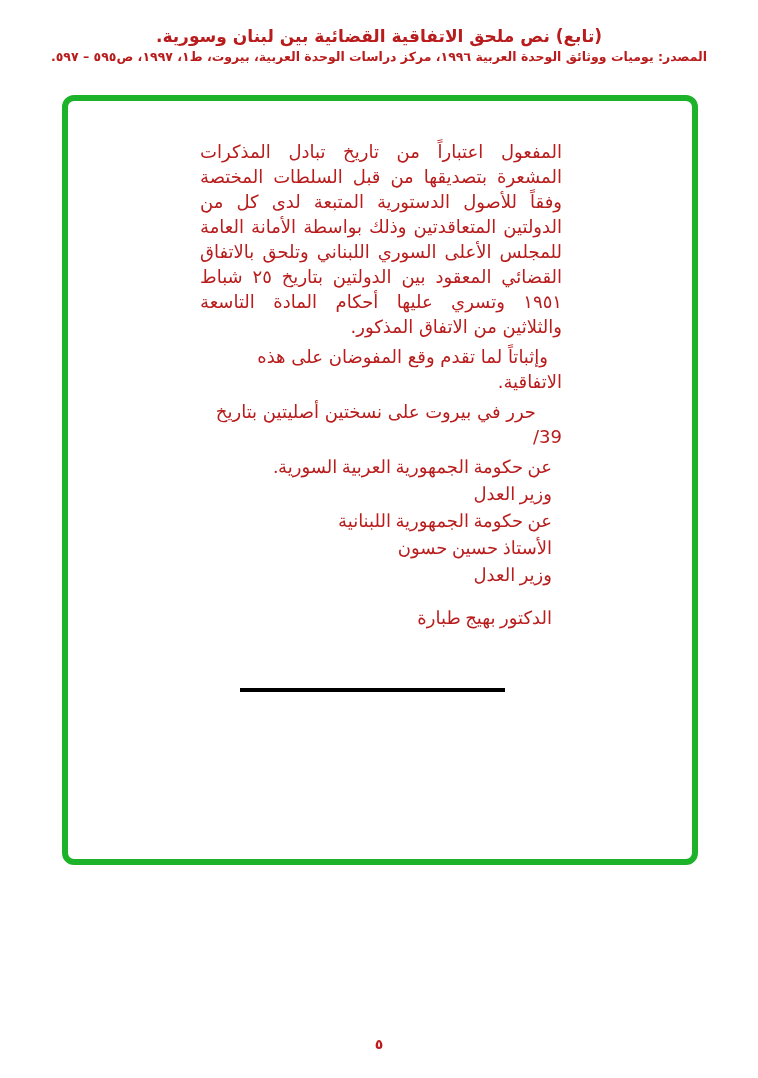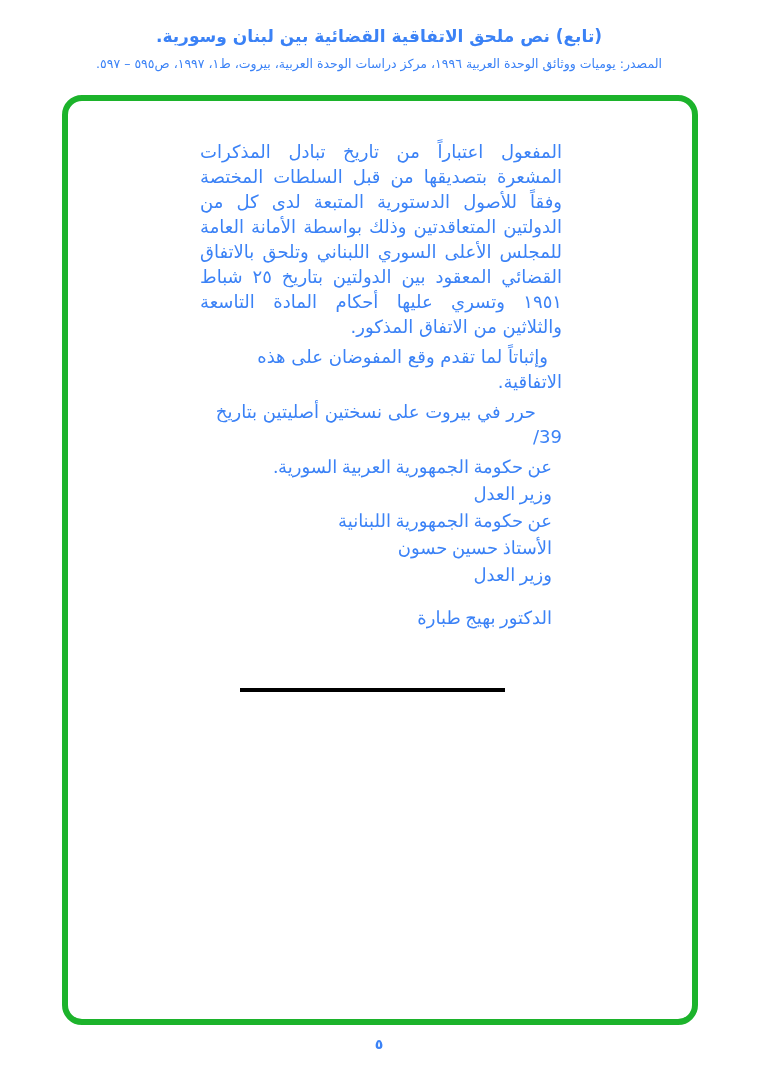--- a/index.html
+++ b/index.html
@@ -3,51 +3,50 @@
 <meta charset="utf-8">
 <style>
   * { margin: 0; padding: 0; box-sizing: border-box; }
   html, body { background: #ffffff; }
   .page {
     position: relative;
     width: 758px;
     height: 1078px;
     background: #ffffff;
     font-family: "DejaVu Sans", sans-serif;
-    color: #3b82f6;
+    color: #b91c1c;
     direction: rtl;
     overflow: hidden;
   }
   .header {
     position: absolute;
     top: 24px;
     left: 0;
     width: 100%;
     text-align: center;
     direction: rtl;
   }
   .header-title {
     font-size: 17px;
     font-weight: bold;
     line-height: 24px;
   }
   .header-source {
-    margin-top: 7px;
     font-size: 12.5px;
-    font-weight: normal;
+    font-weight: bold;
     line-height: 17px;
   }
   .frame {
     position: absolute;
     left: 62px;
     top: 95px;
     width: 636px;
-    height: 930px;
+    height: 770px;
     border: 6px solid #1cb32b;
-    border-radius: 20px;
+    border-radius: 12px;
     background: #ffffff;
   }
   .text-col {
     position: absolute;
     top: 38px;
     right: 130px;
     width: 362px;
     direction: rtl;
     font-size: 18px;
     line-height: 25px;

